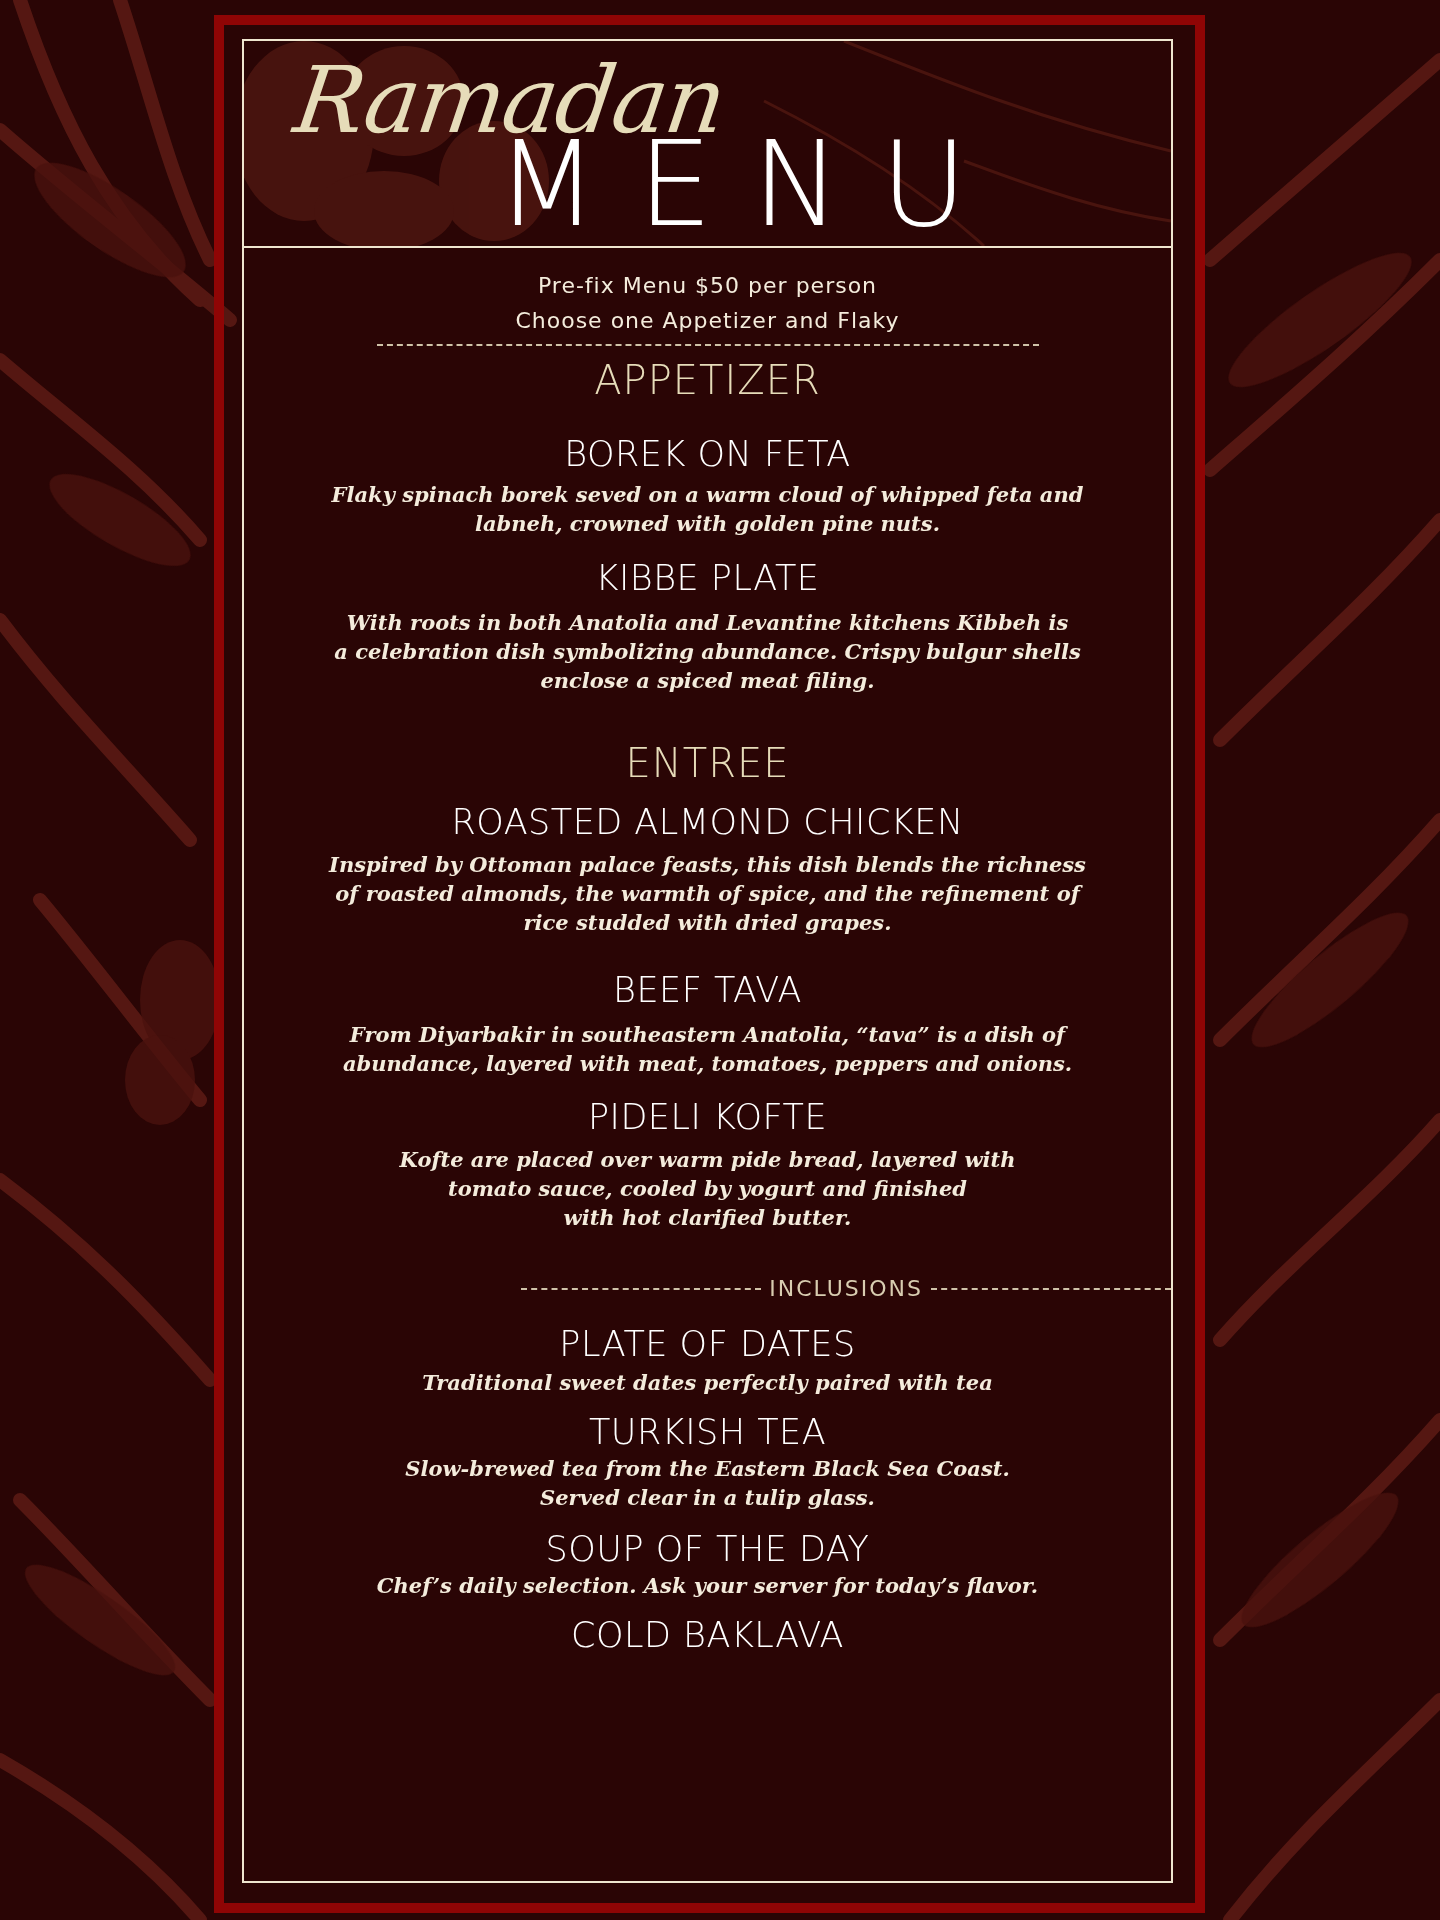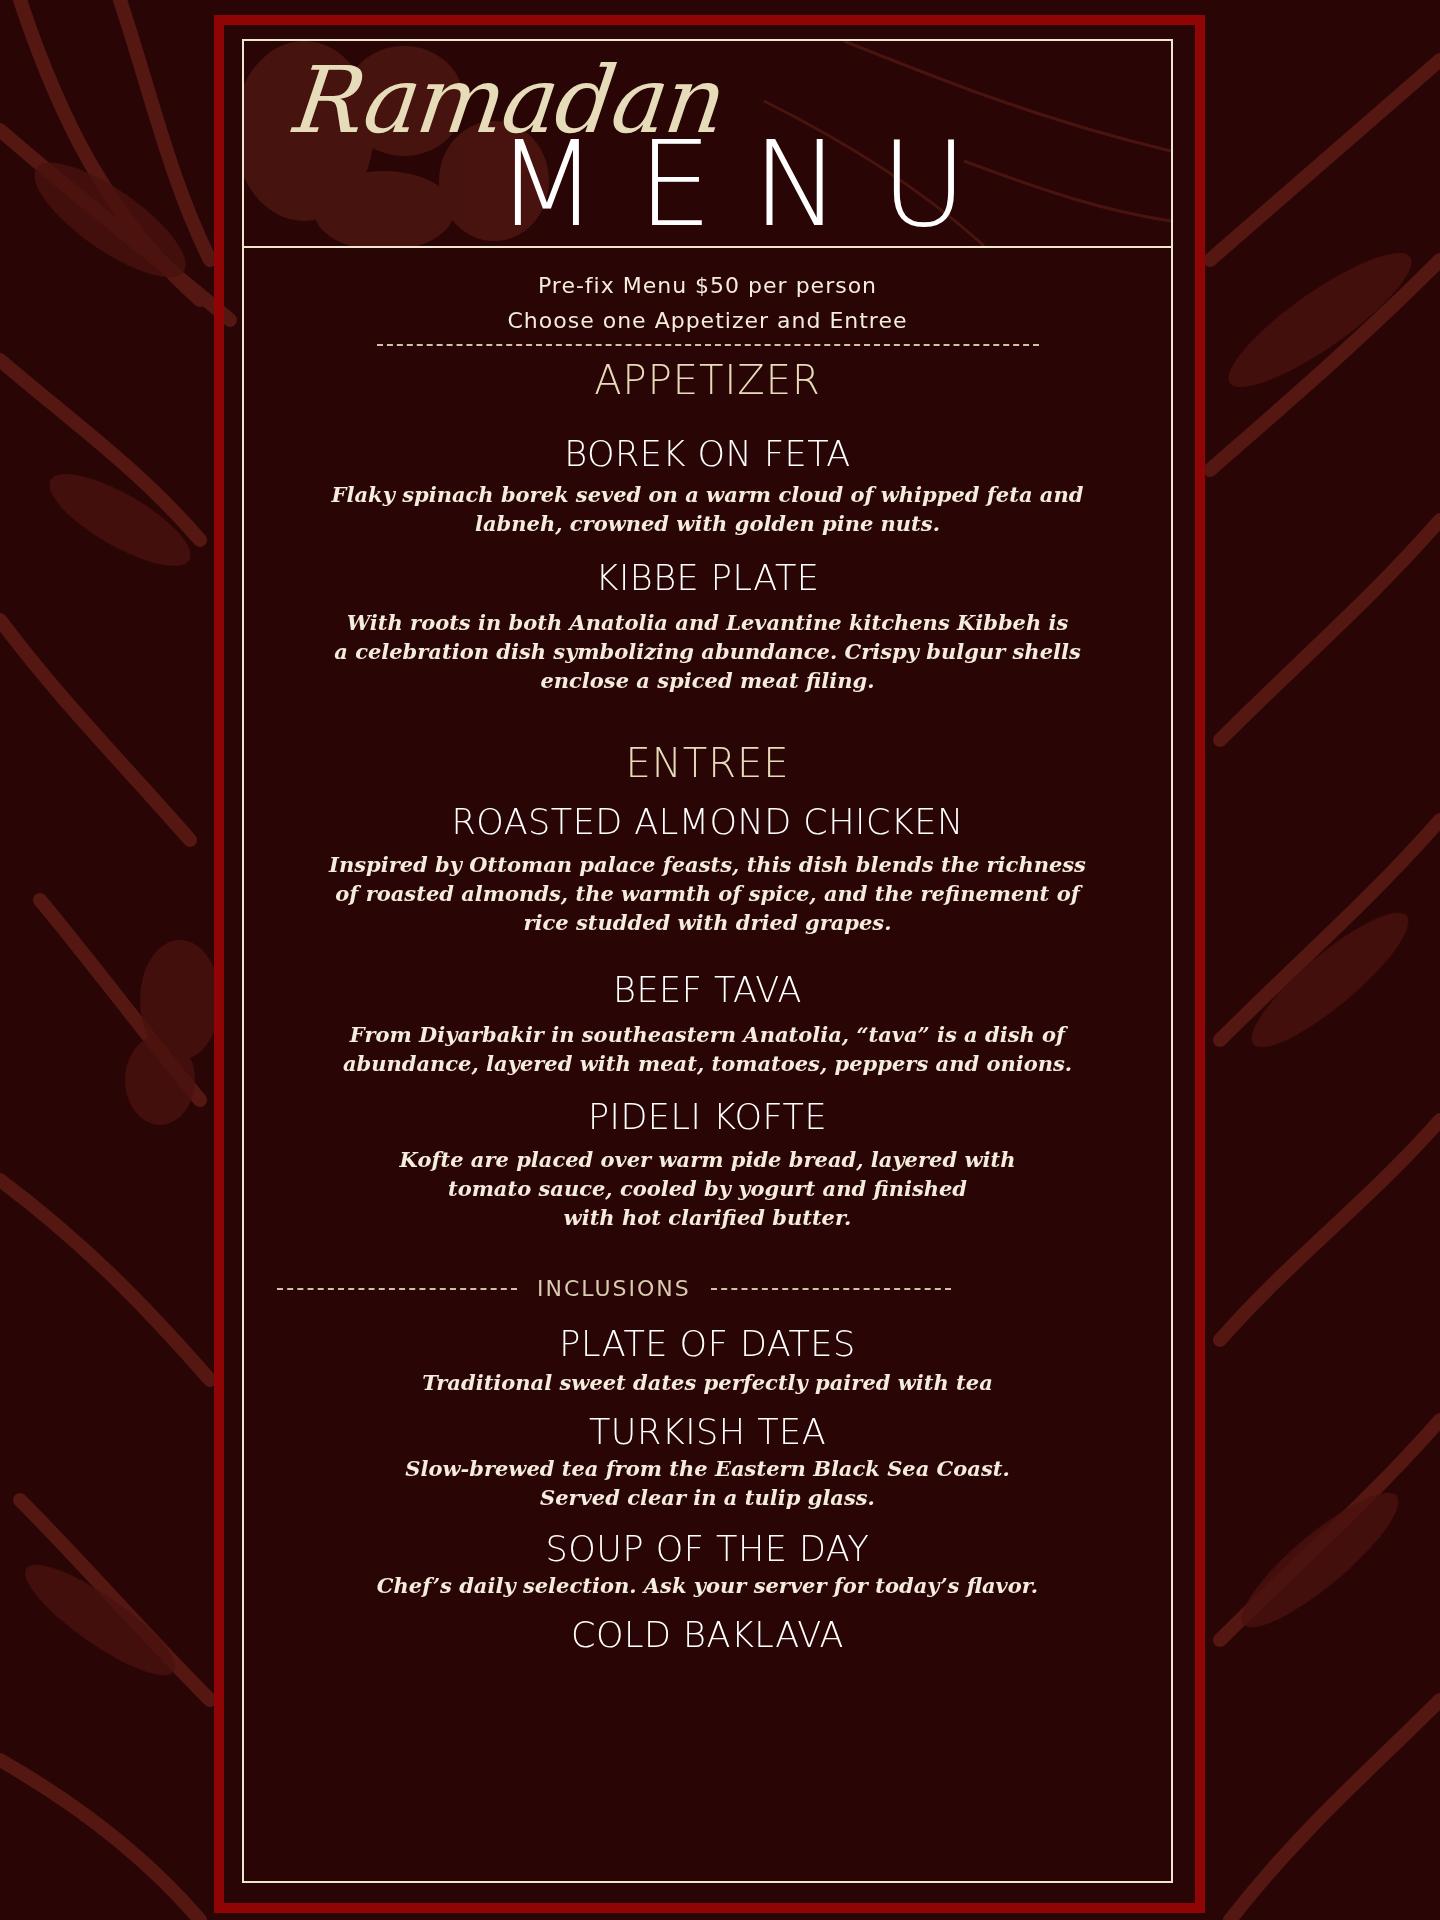--- a/index.html
+++ b/index.html
@@ -50,21 +50,21 @@
     }
     .item-name {
       font-family: "DejaVu Sans", sans-serif; font-weight: 300;
       color: #ffffff; font-size: 35px; letter-spacing: 0.5px; line-height: 1;
     }
     .item-desc {
       font-family: "DejaVu Serif", serif; font-style: italic;
       color: #f4ecdc; font-size: 21px; line-height: 29px; white-space: pre-line; font-weight: bold;
     }
     .inclusions-row {
-      display: flex; align-items: center; justify-content: flex-start; gap: 20px;
+      display: flex; align-items: center; justify-content: flex-end; gap: 8px;
       margin-top: 44px;
       margin-left: 33px;
     }
     .inc-dash { width: 240px; border-top: 2px dashed #cfc2a8; height: 0; }
     .inc-label {
       font-family: "DejaVu Sans", sans-serif; font-size: 22px; color: #d8ccb0;
       letter-spacing: 2px;
     }
   </style>
 </head>
@@ -117,21 +117,21 @@
         <path d="M600 0 C 700 40, 800 80, 927 110"></path>
         <path d="M720 120 C 800 150, 860 170, 927 180"></path>
       </g>
     </svg>
     <div class="script-title">Ramadan</div>
     <div class="menu-title">MENU</div>
   </div>
 
   <div class="content">
     <div class="prefix prefix-1">Pre-fix Menu $50 per person</div>
-    <div class="prefix">Choose one Appetizer and Entree</div>
+    <div class="prefix">Choose one Appetizer and Flaky</div>
     <div class="dash-line"></div>
 
     <div class="section-title" style="margin-top:14px">APPETIZER</div>
 
     <div style="margin-top:37px">
       <div class="item-name">BOREK ON FETA</div>
       <div class="item-desc" style="margin-top:8px">Flaky spinach borek seved on a warm cloud of whipped feta and
 labneh, crowned with golden pine nuts.</div>
     </div>
     <div style="margin-top:23px">

